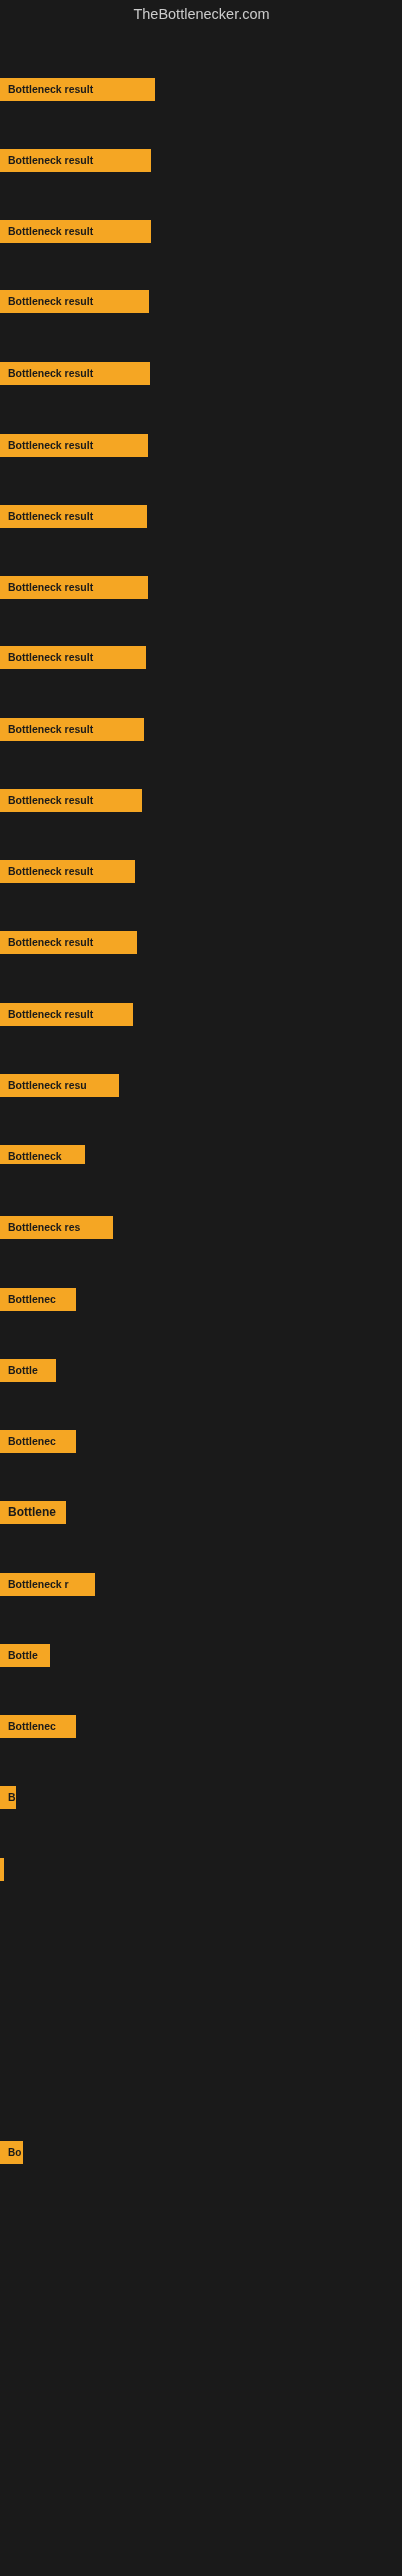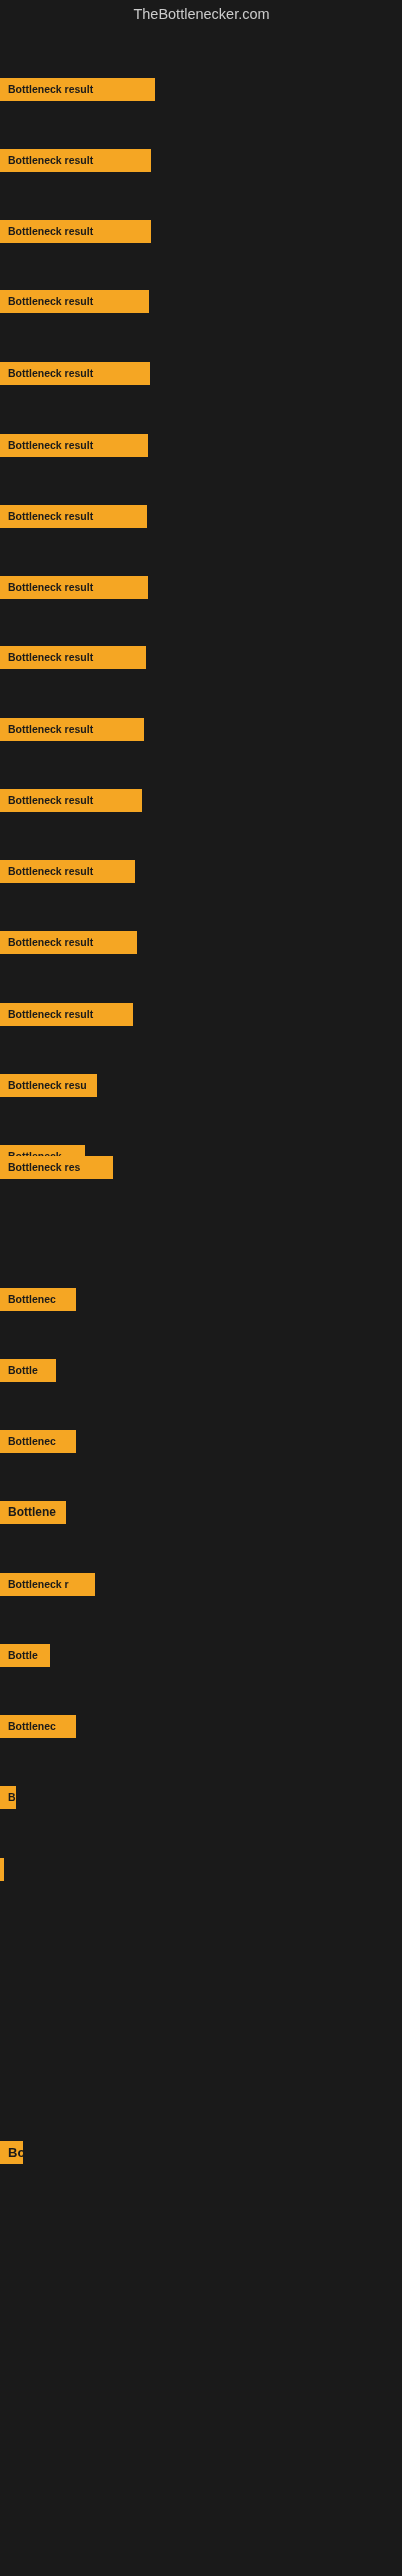--- a/index.html
+++ b/index.html
@@ -57,28 +57,28 @@
       <div style="position: absolute; top: 330px; left: 0px; width: 150px; height: 22.5px;"><div class="bottleneck-label" style="width: 150px; height: 22.5px; line-height: 13px; font-size: 10.5px;">Bottleneck result</div></div>
       <div style="position: absolute; top: 402px; left: 0px; width: 148px; height: 22.5px;"><div class="bottleneck-label" style="width: 148px; height: 22.5px; line-height: 13px; font-size: 10.5px;">Bottleneck result</div></div>
       <div style="position: absolute; top: 473px; left: 0px; width: 147px; height: 22.5px;"><div class="bottleneck-label" style="width: 147px; height: 22.5px; line-height: 13px; font-size: 10.5px;">Bottleneck result</div></div>
       <div style="position: absolute; top: 544px; left: 0px; width: 148px; height: 22.5px;"><div class="bottleneck-label" style="width: 148px; height: 22.5px; line-height: 13px; font-size: 10.5px;">Bottleneck result</div></div>
       <div style="position: absolute; top: 614px; left: 0px; width: 146px; height: 22.5px;"><div class="bottleneck-label" style="width: 146px; height: 22.5px; line-height: 13px; font-size: 10.5px;">Bottleneck result</div></div>
       <div style="position: absolute; top: 686px; left: 0px; width: 144px; height: 22.5px;"><div class="bottleneck-label" style="width: 144px; height: 22.5px; line-height: 13px; font-size: 10.5px;">Bottleneck result</div></div>
       <div style="position: absolute; top: 757px; left: 0px; width: 142px; height: 22.5px;"><div class="bottleneck-label" style="width: 142px; height: 22.5px; line-height: 13px; font-size: 10.5px;">Bottleneck result</div></div>
       <div style="position: absolute; top: 828px; left: 0px; width: 135px; height: 22.5px;"><div class="bottleneck-label" style="width: 135px; height: 22.5px; line-height: 13px; font-size: 10.5px;">Bottleneck result</div></div>
       <div style="position: absolute; top: 899px; left: 0px; width: 137px; height: 22.5px;"><div class="bottleneck-label" style="width: 137px; height: 22.5px; line-height: 13px; font-size: 10.5px;">Bottleneck result</div></div>
       <div style="position: absolute; top: 971px; left: 0px; width: 133px; height: 22.5px;"><div class="bottleneck-label" style="width: 133px; height: 22.5px; line-height: 13px; font-size: 10.5px;">Bottleneck result</div></div>
-      <div style="position: absolute; top: 1042px; left: 0px; width: 119px; height: 22.5px;"><div class="bottleneck-label" style="width: 97px; height: 22.5px; line-height: 13px; font-size: 10.5px;">Bottleneck resu</div></div>
+      <div style="position: absolute; top: 1042px; left: 0px; width: 119px; height: 22.5px;"><div class="bottleneck-label" style="width: 119px; height: 22.5px; line-height: 13px; font-size: 10.5px;">Bottleneck resu</div></div>
       <div style="position: absolute; top: 1113px; left: 0px; width: 85px; height: 22.5px;"><div class="bottleneck-label" style="width: 85px; height: 19px; line-height: 13px; font-size: 10.5px;">Bottleneck</div></div>
-      <div style="position: absolute; top: 1124px; left: 0px; width: 113px; height: 22.5px;"><div class="bottleneck-label" style="width: 113px; height: 22.5px; line-height: 13px; font-size: 10.5px;">Bottleneck res</div></div>
+      <div style="position: absolute; top: 1184px; left: 0px; width: 113px; height: 22.5px;"><div class="bottleneck-label" style="width: 113px; height: 22.5px; line-height: 13px; font-size: 10.5px;">Bottleneck res</div></div>
       <div style="position: absolute; top: 1256px; left: 0px; width: 76px; height: 22.5px;"><div class="bottleneck-label" style="width: 76px; height: 22.5px; line-height: 13px; font-size: 10.5px;">Bottlenec</div></div>
       <div style="position: absolute; top: 1327px; left: 0px; width: 56px; height: 22.5px;"><div class="bottleneck-label" style="width: 56px; height: 22.5px; line-height: 13px; font-size: 10.5px;">Bottle</div></div>
       <div style="position: absolute; top: 1398px; left: 0px; width: 76px; height: 22.5px;"><div class="bottleneck-label" style="width: 76px; height: 22.5px; line-height: 13px; font-size: 10.5px;">Bottlenec</div></div>
       <div style="position: absolute; top: 1469px; left: 0px; width: 66px; height: 22.5px;"><div class="bottleneck-label" style="width: 66px; height: 22.5px; line-height: 13px; font-size: 12px;">Bottlene</div></div>
       <div style="position: absolute; top: 1541px; left: 0px; width: 76px; height: 22.5px;"><div class="bottleneck-label" style="width: 95px; height: 22.5px; line-height: 13px; font-size: 10.5px;">Bottleneck r</div></div>
       <div style="position: absolute; top: 1612px; left: 0px; width: 50px; height: 22.5px;"><div class="bottleneck-label" style="width: 50px; height: 22.5px; line-height: 13px; font-size: 10.5px;">Bottle</div></div>
       <div style="position: absolute; top: 1683px; left: 0px; width: 76px; height: 22.5px;"><div class="bottleneck-label" style="width: 76px; height: 22.5px; line-height: 13px; font-size: 10.5px;">Bottlenec</div></div>
       <div style="position: absolute; top: 1754px; left: 0px; width: 16px; height: 22.5px;"><div class="bottleneck-label" style="width: 16px; height: 22.5px; line-height: 13px; font-size: 10.5px;">B</div></div>
       <div style="position: absolute; top: 1826px; left: 0px; width: 4px; height: 22.5px; background-color: rgb(245, 166, 35);"></div>
-      <div style="position: absolute; top: 2109px; left: 0px; width: 22.5px; height: 22.5px;"><div class="bottleneck-label" style="width: 22.5px; height: 22.5px; line-height: 13px; font-size: 13px;">Bo</div></div>
+      <div style="position: absolute; top: 2109px; left: 0px; width: 22.5px; height: 22.5px;"><div class="bottleneck-label" style="width: 22.5px; height: 22.5px; line-height: 13px; font-size: 10px;">Bo</div></div>
     </div>
 </div>
 
 
 </body></html>

